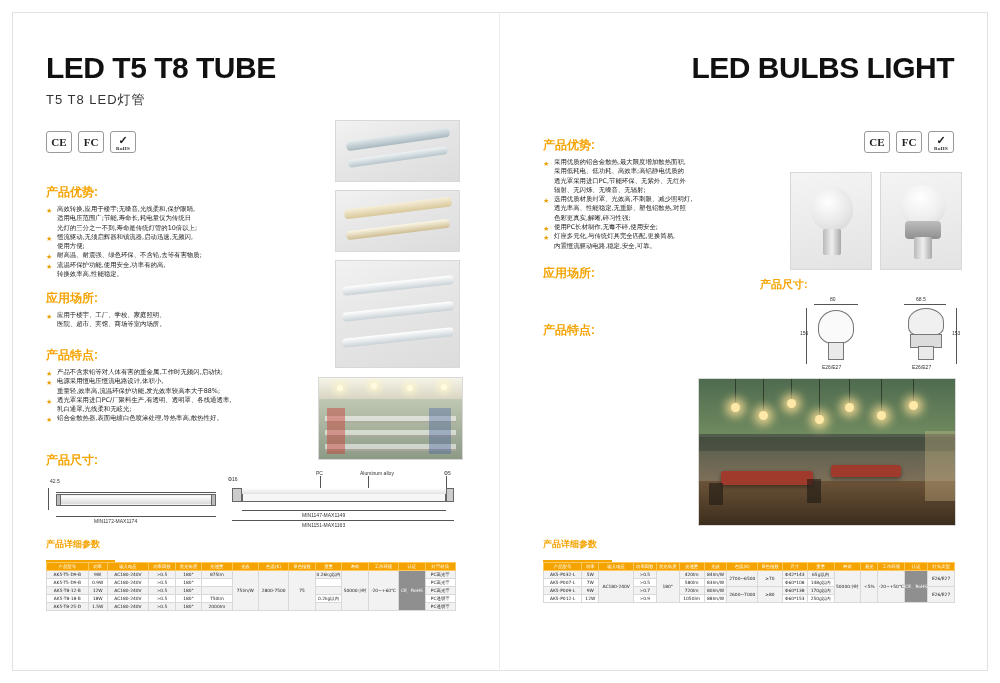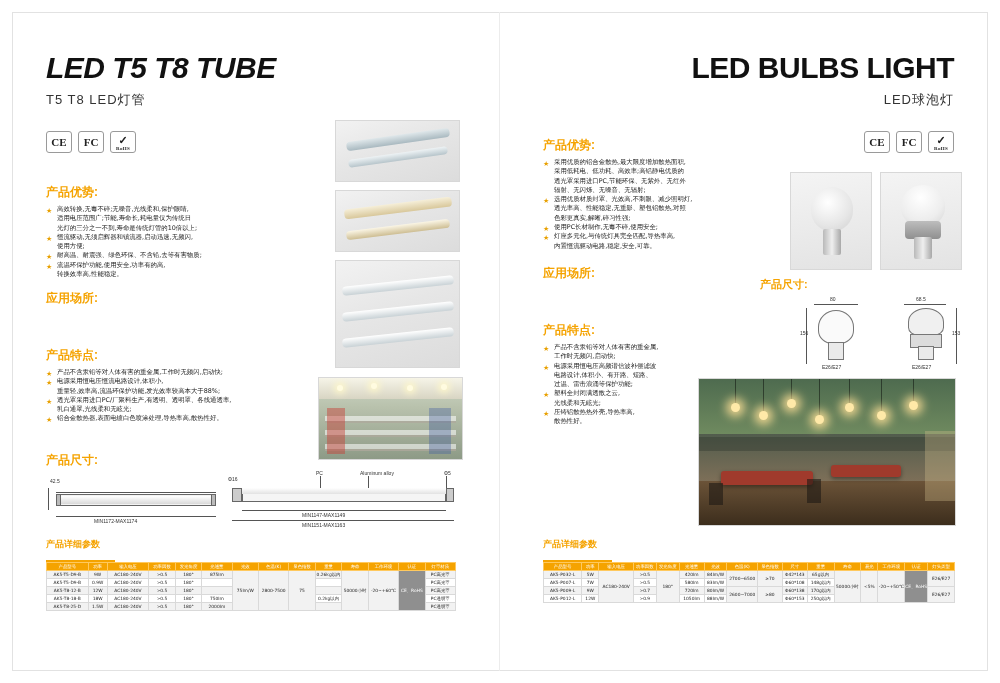--- a/index.html
+++ b/index.html
@@ -143,53 +143,57 @@
   .nowrap { white-space:nowrap; overflow:hidden; }
 </style>
 </head>
 <body>
 
 <div class="page">
   <div class="sheet"></div>
   <div class="fold"></div>
 
   <div style="position:absolute;left:46px;top:52px;">
-    <div class="big-title" style="font-size:30px;line-height:32px;font-style:italic;">LED T5 T8 TUBE</div>
+    <div class="big-title" style="font-size:30px;line-height:32px;">LED T5 T8 TUBE</div>
     <div class="sub-title" style="margin-top:7px;font-size:13px;">T5 T8 LED灯管</div>
   </div>
 
   <div class="certs" style="position:absolute;left:46px;top:131px;">
     <div class="cert">
         <span>CE</span>
       </div>
     <div class="cert">
         <span>FC</span>
       </div>
     <div class="cert rohs">
       <span class="tick">✓</span>
       <span class="txt">RoHS</span>
     </div>
   </div>
 
   <div style="position:absolute;left:46px;top:184px;width:190px;">
     <div class="sec-h" style="font-size:12px;">产品优势:</div>
     <ul class="bullets" style="margin-top:4px;font-size:6.4px;">
-      <li>高效转换,无毒不碎;无噪音,光线柔和,保护眼睛,</li>
+      <li>高效转换,应用于楼宇;无噪音,光线柔和,保护眼睛,</li>
       <li class="cont-line">适用电压范围广;节能,寿命长,耗电量仅为传统日</li>
       <li class="cont-line">光灯的三分之一不到,寿命是传统灯管的10倍以上;</li>
       <li>恒流驱动,无须启辉器和镇流器,启动迅速,无频闪,</li>
       <li class="cont-line">使用方便;</li>
       <li>耐高温、耐震强、绿色环保、不含铅,去等有害物质;</li>
       <li>流温环保护功能,使用安全,功率有的高,</li>
       <li class="cont-line">转换效率高,性能稳定。</li>
     </ul>
   </div>
 
   <div style="position:absolute;left:46px;top:290px;width:190px;">
     <div class="sec-h" style="font-size:12px;">应用场所:</div>
+    <ul class="bullets" style="margin-top:4px;font-size:6.4px;">
+      <li>应用于楼宇、工厂、学校、家庭照明、</li>
+      <li class="cont-line">医院、超市、宾馆、商场等室内场所。</li>
+    </ul>
   </div>
 
   <div style="position:absolute;left:46px;top:347px;width:250px;">
     <div class="sec-h" style="font-size:12px;">产品特点:</div>
     <ul class="bullets" style="margin-top:4px;font-size:6.4px;">
       <li>产品不含汞铅等对人体有害的重金属,工作时无频闪,启动快;</li>
       <li>电源采用恒电压恒流电路设计,体积小,</li>
       <li class="cont-line">重量轻,效率高,流温环保护功能,发光效率较高本大于88%;</li>
       <li>透光罩采用进口PC/厂聚料生产,有透明、透明罩、各线通透率,</li>
       <li class="cont-line">乳白通罩,光线柔和无眩光;</li>
@@ -338,21 +342,20 @@
           <td>2000lm</td>
           <td></td>
           <td>PC透明罩</td>
         </tr>
       </tbody>
     </table>
   </div>
 
   <div style="position:absolute;right:46px;top:52px;text-align:right;">
     <div class="big-title" style="font-size:30px;line-height:32px;margin-left:40px;">LED BULBS LIGHT</div>
-    <div class="sub-title" style="margin-top:7px;font-size:13px;">LED球泡灯</div>
   </div>
 
   <div class="certs" style="position:absolute;right:46px;top:131px;">
     <div class="cert">
         <span>CE</span>
       </div>
     <div class="cert">
         <span>FC</span>
       </div>
     <div class="cert rohs">
@@ -365,42 +368,31 @@
     <div class="sec-h" style="font-size:12px;">产品优势:</div>
     <ul class="bullets" style="margin-top:4px;font-size:6.4px;">
       <li>采用优质的铝合金散热,最大限度增加散热面积,</li>
       <li class="cont-line">采用低耗电、低功耗、高效率;高铝静电优质的</li>
       <li class="cont-line">透光罩采用进口PC,节能环保、无紫外、无红外</li>
       <li class="cont-line">辐射、无闪烁、无噪音、无辐射;</li>
       <li>选用优质材质封罩、光效高,不刺眼、减少照明灯,</li>
       <li class="cont-line">透光率高、性能稳定,无重影、塑包铝散热,对照</li>
       <li class="cont-line">色彩更真实,解晰,碎习性强;</li>
       <li>使用PC长材制作,无毒不碎,使用安全;</li>
-      <li>灯座多元化,与传统灯具完全匹配,导热率高,</li>
+      <li>灯座多元化,与传统灯具完全匹配,更换简易,</li>
       <li class="cont-line">内置恒流驱动电路,稳定,安全,可靠。</li>
     </ul>
   </div>
 
   <div style="position:absolute;left:543px;top:265px;width:215px;">
     <div class="sec-h" style="font-size:12px;">应用场所:</div>
   </div>
 
   <div style="position:absolute;left:543px;top:322px;width:200px;">
     <div class="sec-h" style="font-size:12px;">产品特点:</div>
-    <ul class="bullets" style="margin-top:4px;font-size:6.4px;">
-      <li>产品不含汞铅等对人体有害的重金属,</li>
-      <li class="cont-line">工作时无频闪,启动快;</li>
-      <li>电源采用恒电压高频谐信波补偿滤波</li>
-      <li class="cont-line">电路设计,体积小、有开路、短路、</li>
-      <li class="cont-line">过温、雷击浪涌等保护功能;</li>
-      <li>塑料全封闭满透散之云,</li>
-      <li class="cont-line">光线柔和无眩光;</li>
-      <li>压铸铝散热热外壳,导热率高,</li>
-      <li class="cont-line">散热性好。</li>
-    </ul>
   </div>
 
   <div class="photo bulb-photo" style="left:790px;top:172px;width:82px;height:98px;">
     <div class="bulb-body" style="left:20px;top:14px;width:42px;height:44px;background:radial-gradient(circle at 40% 35%,#fff,#e6e6e6 60%,#cfcfcf);"></div>
     <div class="bulb-base" style="left:32px;top:56px;width:18px;height:26px;"></div>
   </div>
   <div class="photo bulb-photo" style="left:880px;top:172px;width:82px;height:98px;">
     <div class="bulb-body" style="left:20px;top:12px;width:44px;height:42px;background:radial-gradient(circle at 45% 30%,#fff,#ededed 60%,#d2d2d2);"></div>
     <div style="position:absolute;left:24px;top:48px;width:36px;height:18px;background:linear-gradient(180deg,#bdbdbd,#8f8f8f);border-radius:4px;"></div>
     <div class="bulb-base" style="left:33px;top:64px;width:18px;height:22px;"></div>

